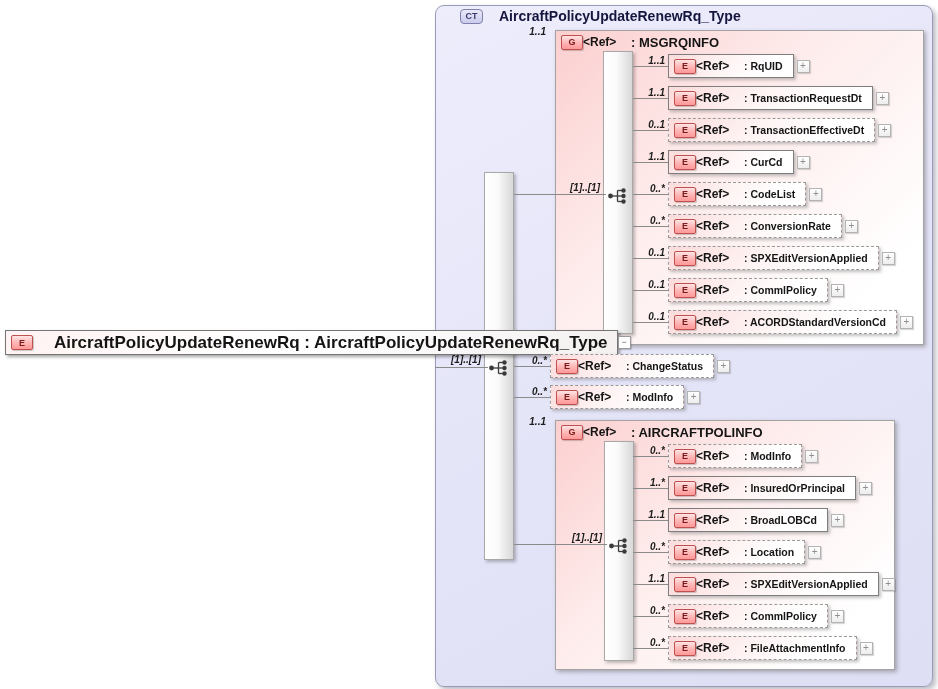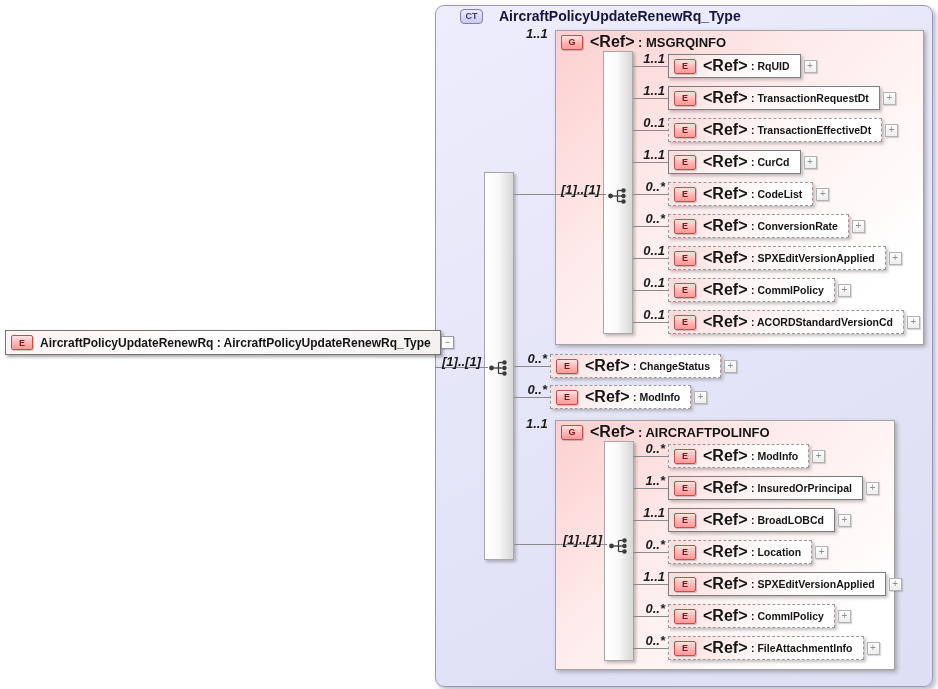--- a/index.html
+++ b/index.html
@@ -19,44 +19,44 @@
   .ebadge,.gbadge{background:linear-gradient(180deg,#ffe4e4 0%,#ffb4b4 55%,#ff9898 100%);
          border:1px solid #bf5050;color:#7c1b1b;box-shadow:1px 1px 1px rgba(0,0,0,0.2);}
   .ctbadge{width:21px;background:linear-gradient(180deg,#eaeafa,#cacaec);
          border:1px solid #7f7fab;color:#3c3c6e;border-radius:4px;}
 
   
   .rootrow{position:absolute;left:5px;top:330px;display:flex;align-items:center;z-index:3;}
   .rootbox{height:23px;border:1px solid #757575;display:flex;align-items:center;
            padding:0 9px 0 5px;background:linear-gradient(135deg,#fff2f2 0%,#ffffff 45%,#f4f0f0 100%);
            box-shadow:2px 2px 3px rgba(0,0,0,0.35);}
-  .rootlabel{font-weight:bold;font-size:12px;margin-left:7px;white-space:nowrap;color:#141414;}
+  .rootlabel{font-weight:bold;font-size:17px;margin-left:21px;white-space:nowrap;color:#141414;}
   .minusbox{width:11px;height:11px;border:1px solid #9a9a9a;background:#fdfdfd;color:#6b6b6b;
             font-size:9px;line-height:9px;display:flex;align-items:center;justify-content:center;
             box-shadow:1px 1px 1px rgba(0,0,0,0.15);}
 
   
   .hline{position:absolute;height:1px;background:#8a8a8a;z-index:2;}
 
   
   .vbar{position:absolute;width:28px;border:1px solid #a8a8a8;
         background:linear-gradient(90deg,#ffffff 0%,#fafafa 45%,#d8d8d8 100%);
         box-shadow:2px 2px 3px rgba(0,0,0,0.25);}
   .seqicon{position:absolute;z-index:4;}
 
-  .card{font-style:italic;font-weight:bold;font-size:13px;color:#1c1c1c;white-space:nowrap;}
+  .card{font-style:italic;font-weight:bold;font-size:10px;color:#1c1c1c;white-space:nowrap;}
   .abscard{position:absolute;text-align:right;z-index:3;}
 
   
   .group{position:absolute;border:1px solid #a3a3a3;
          background:linear-gradient(135deg,#fccfcf 0%,#feecec 40%,#ffffff 85%);
          box-shadow:2px 2px 4px rgba(90,90,90,0.45);}
   .gheader{position:absolute;left:5px;top:3px;display:flex;align-items:center;height:16px;}
   .gname{font-weight:bold;font-size:13px;white-space:nowrap;color:#141414;}
-  .ref{font-weight:bold;font-size:16px;margin-left:7px;width:48px;flex:none;
+  .ref{font-weight:bold;font-size:12px;width:48px;flex:none;
        white-space:nowrap;color:#141414;}
 
   
   .crow{position:absolute;display:flex;align-items:center;height:24px;z-index:3;}
   .conn{position:relative;width:35px;height:24px;flex:none;}
   .conn::before{content:'';position:absolute;left:0;right:0;top:12px;height:1px;background:#8a8a8a;}
   .conn .card{position:absolute;right:3px;bottom:12px;}
   .ebox{display:inline-flex;align-items:center;height:22px;padding:0 10px 0 5px;
         border:1px solid #7e7e7e;
         background:linear-gradient(135deg,#fcdbdb 0%,#fef2f2 40%,#ffffff 75%);

